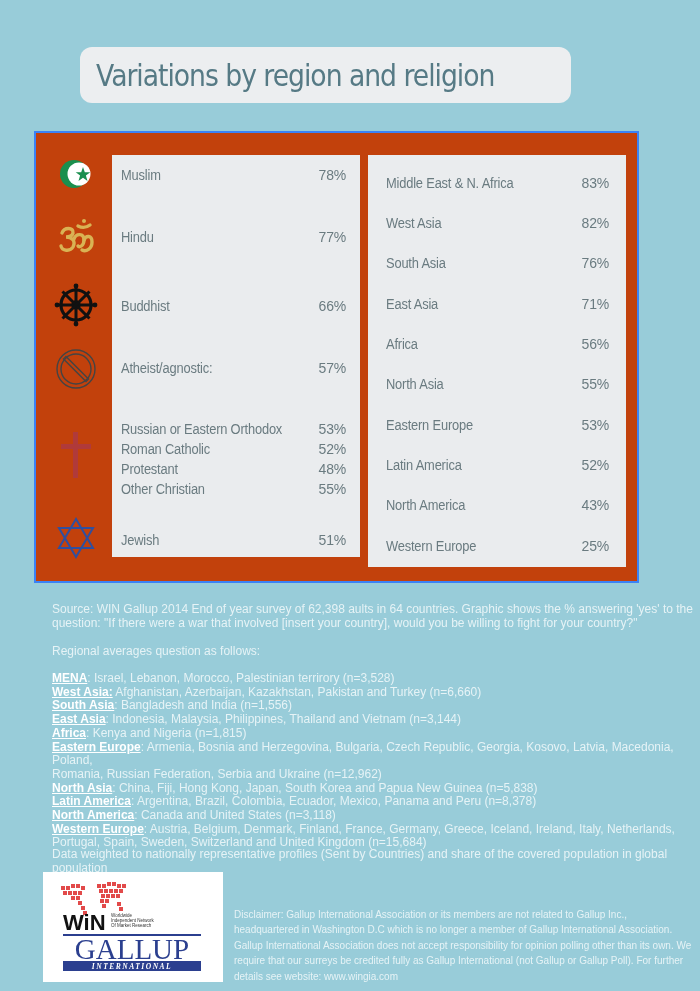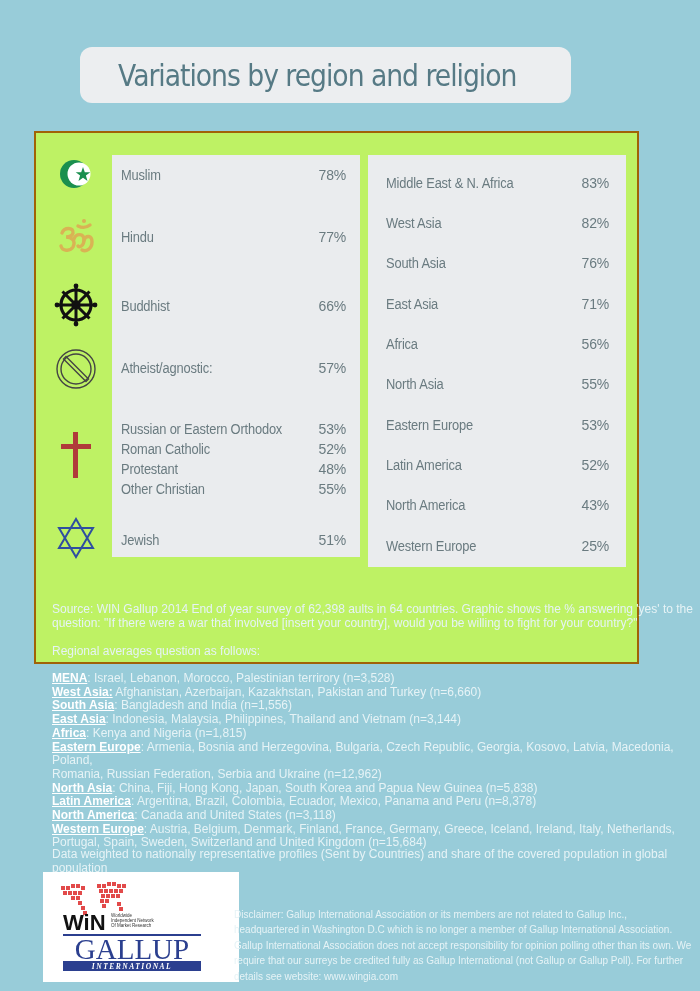--- a/index.html
+++ b/index.html
@@ -6,30 +6,30 @@
     html, body { width: 700px; height: 991px; overflow: hidden; }
     body {
       background: #98ccd9;
       font-family: "Liberation Sans", "DejaVu Sans", sans-serif;
       position: relative;
       color: #5f7278;
     }
     .title-pill {
       position: absolute; left: 80px; top: 47px; width: 491px; height: 56px;
       background: #eceef0; border-radius: 12px;
-      display: flex; align-items: center; padding-left: 38px;
+      display: flex; align-items: center; padding-left: 16px;
     }
     .title-pill h1 {
       font-family: "DejaVu Sans", sans-serif; font-weight: normal;
       font-size: 31px; color: #567a85; letter-spacing: -1.2px;
       transform: scaleX(0.86); transform-origin: left center; white-space: nowrap;
     }
     .panel {
-      position: absolute; left: 34px; top: 131px; width: 605px; height: 533px;
-      background: #bef264; border: 2px solid #a16207;
+      position: absolute; left: 34px; top: 131px; width: 605px; height: 452px;
+      background: #c2410c; border: 2px solid #3b82f6;
     }
     .col-left {
       position: absolute; left: 76px; top: 22px; width: 248px; height: 402px;
       background: #eaecee;
     }
     .col-right {
       position: absolute; left: 332px; top: 22px; width: 258px; height: 412px;
       background: #eaecee;
     }
     .row {
@@ -43,21 +43,21 @@
       position: absolute; left: 18px; width: 44px; height: 44px;
       display: flex; align-items: center; justify-content: center;
     }
     .icon svg { width: 44px; height: 44px; }
     .notes {
       position: absolute; left: 52px; width: 650px; color: #e6f3f6;
       font-size: 12px; line-height: 13.7px;
     }
     .notes b { color: #ffffff; font-weight: bold; text-decoration: underline; }
     .logo-box {
-      position: absolute; left: 43px; top: 872px; width: 196px; height: 110px;
+      position: absolute; left: 43px; top: 872px; width: 180px; height: 110px;
       background: #ffffff;
       text-decoration: underline;
     }
     .disclaimer {
       position: absolute; left: 234px; top: 887px; width: 460px;
       color: #e6f3f6; font-size: 10px; line-height: 15.4px; margin-top: 20px;
     }
   </style>
 </head>
 <body>

